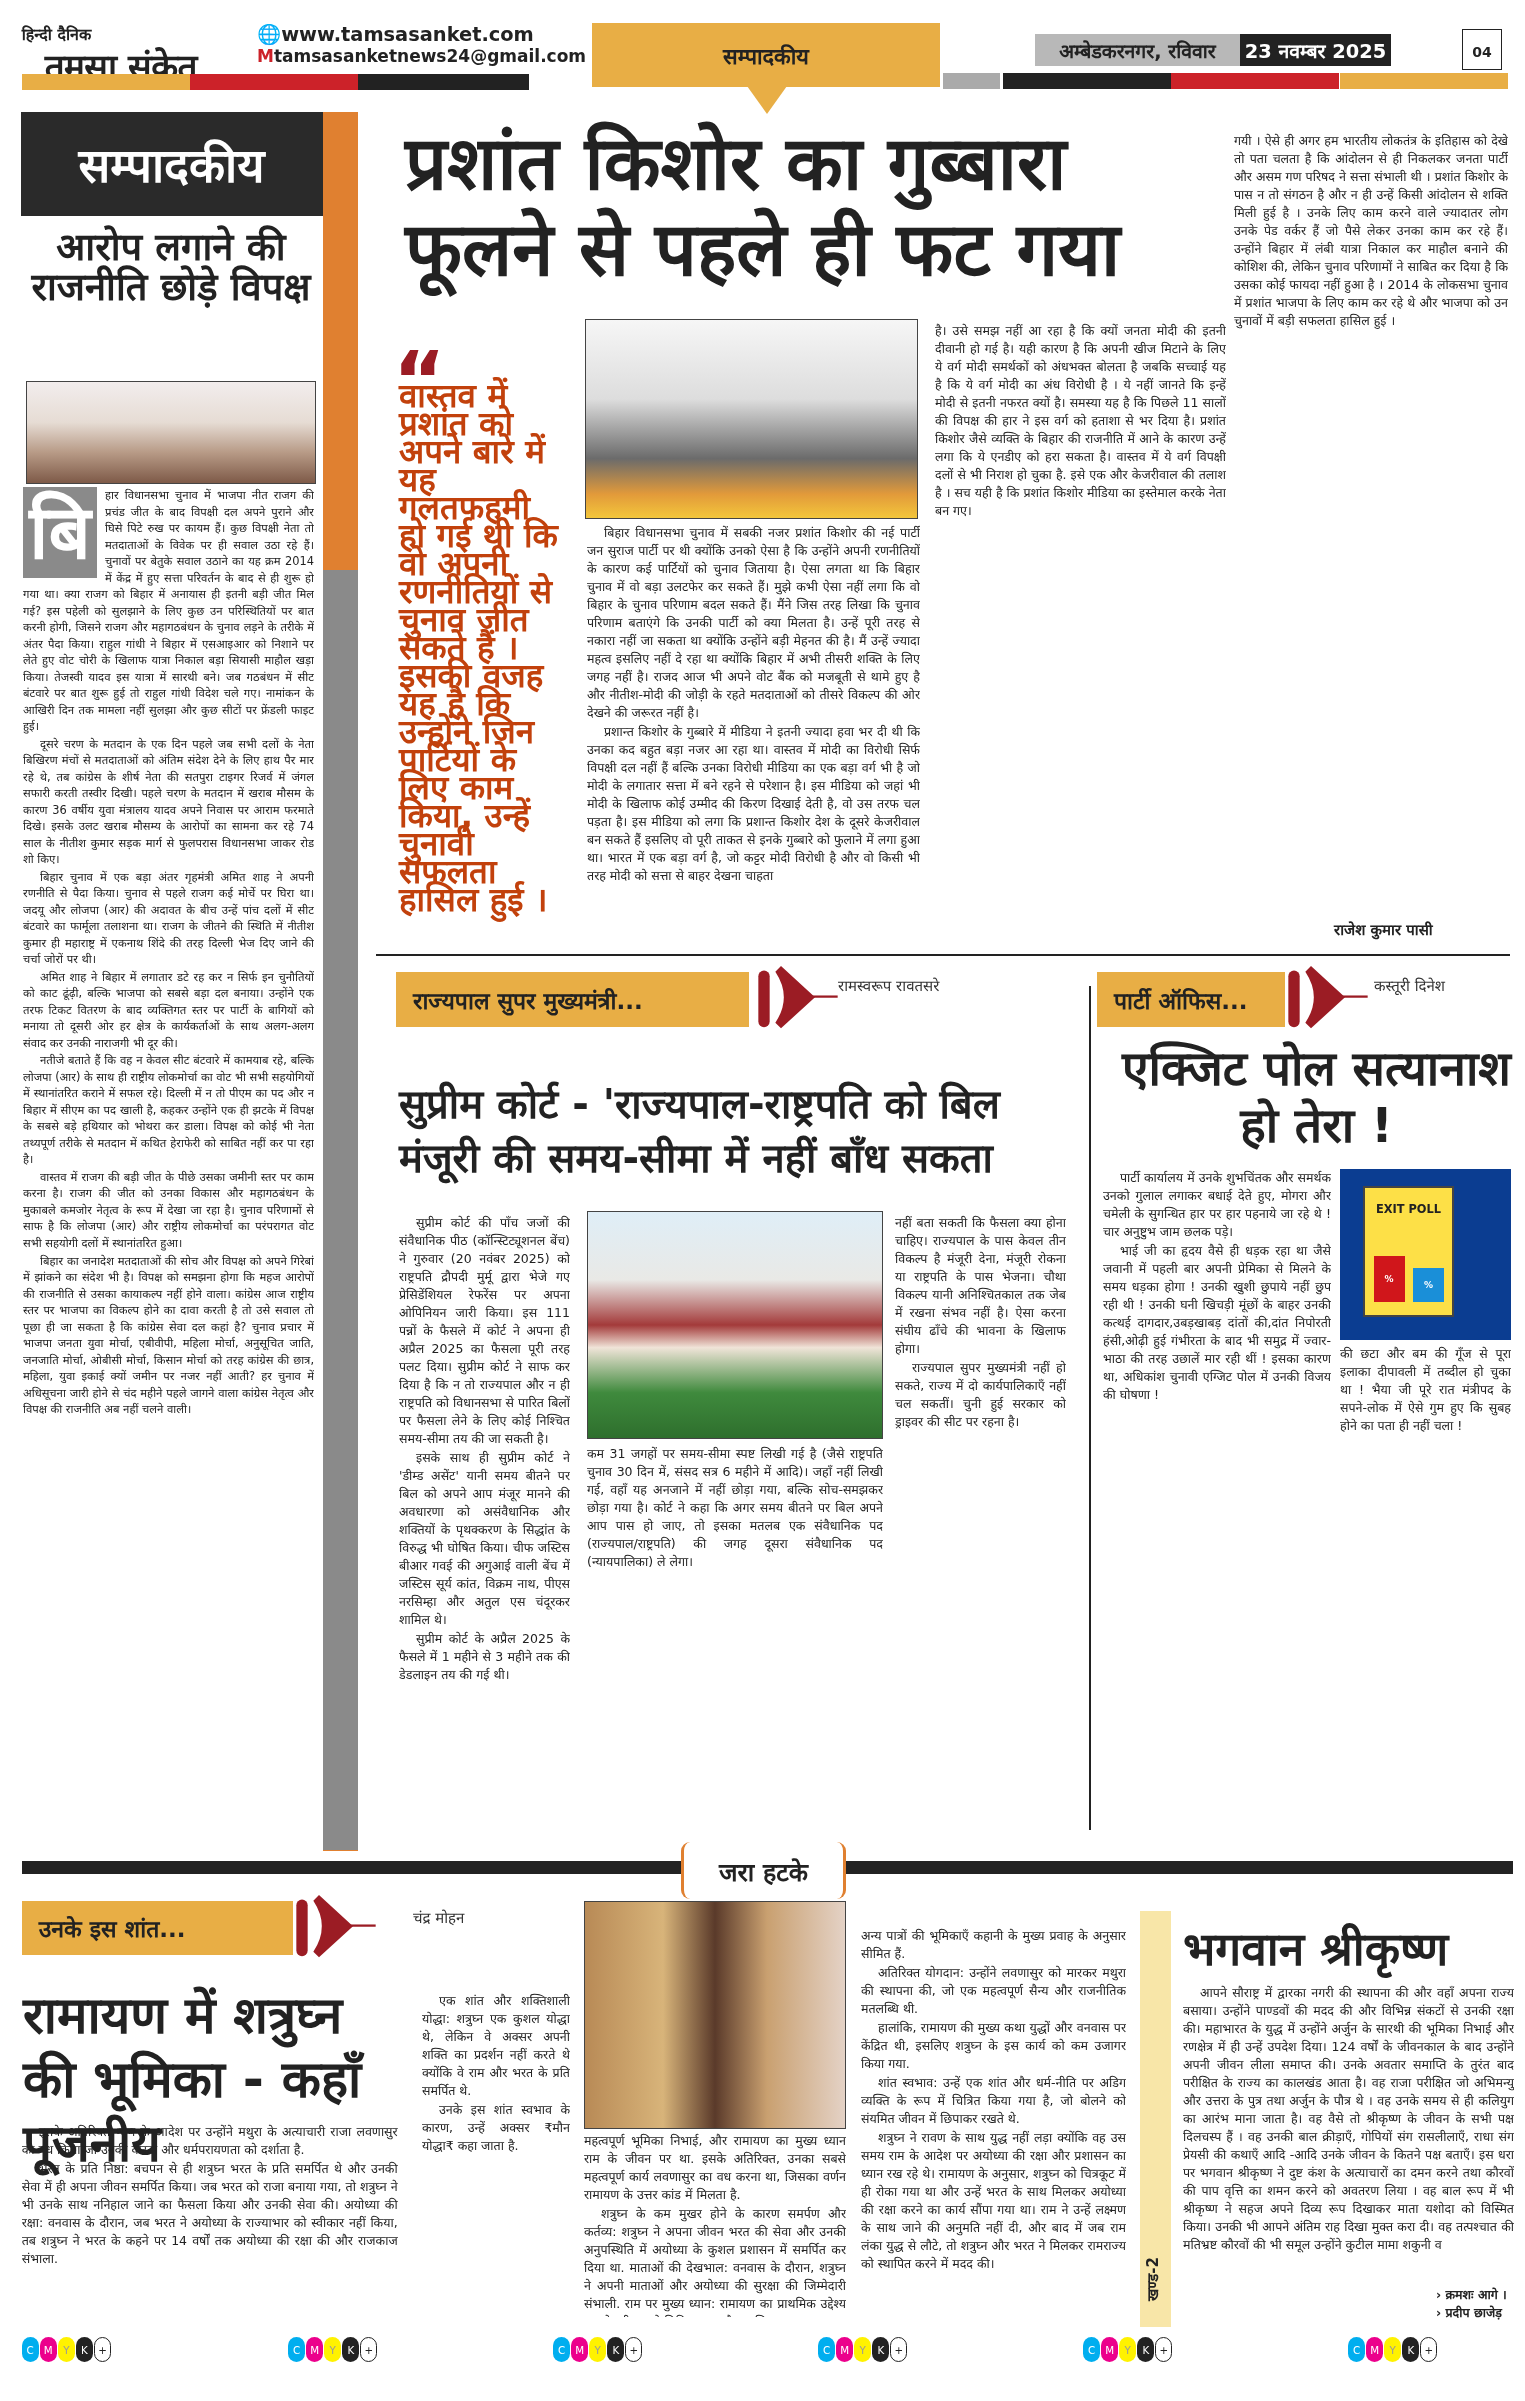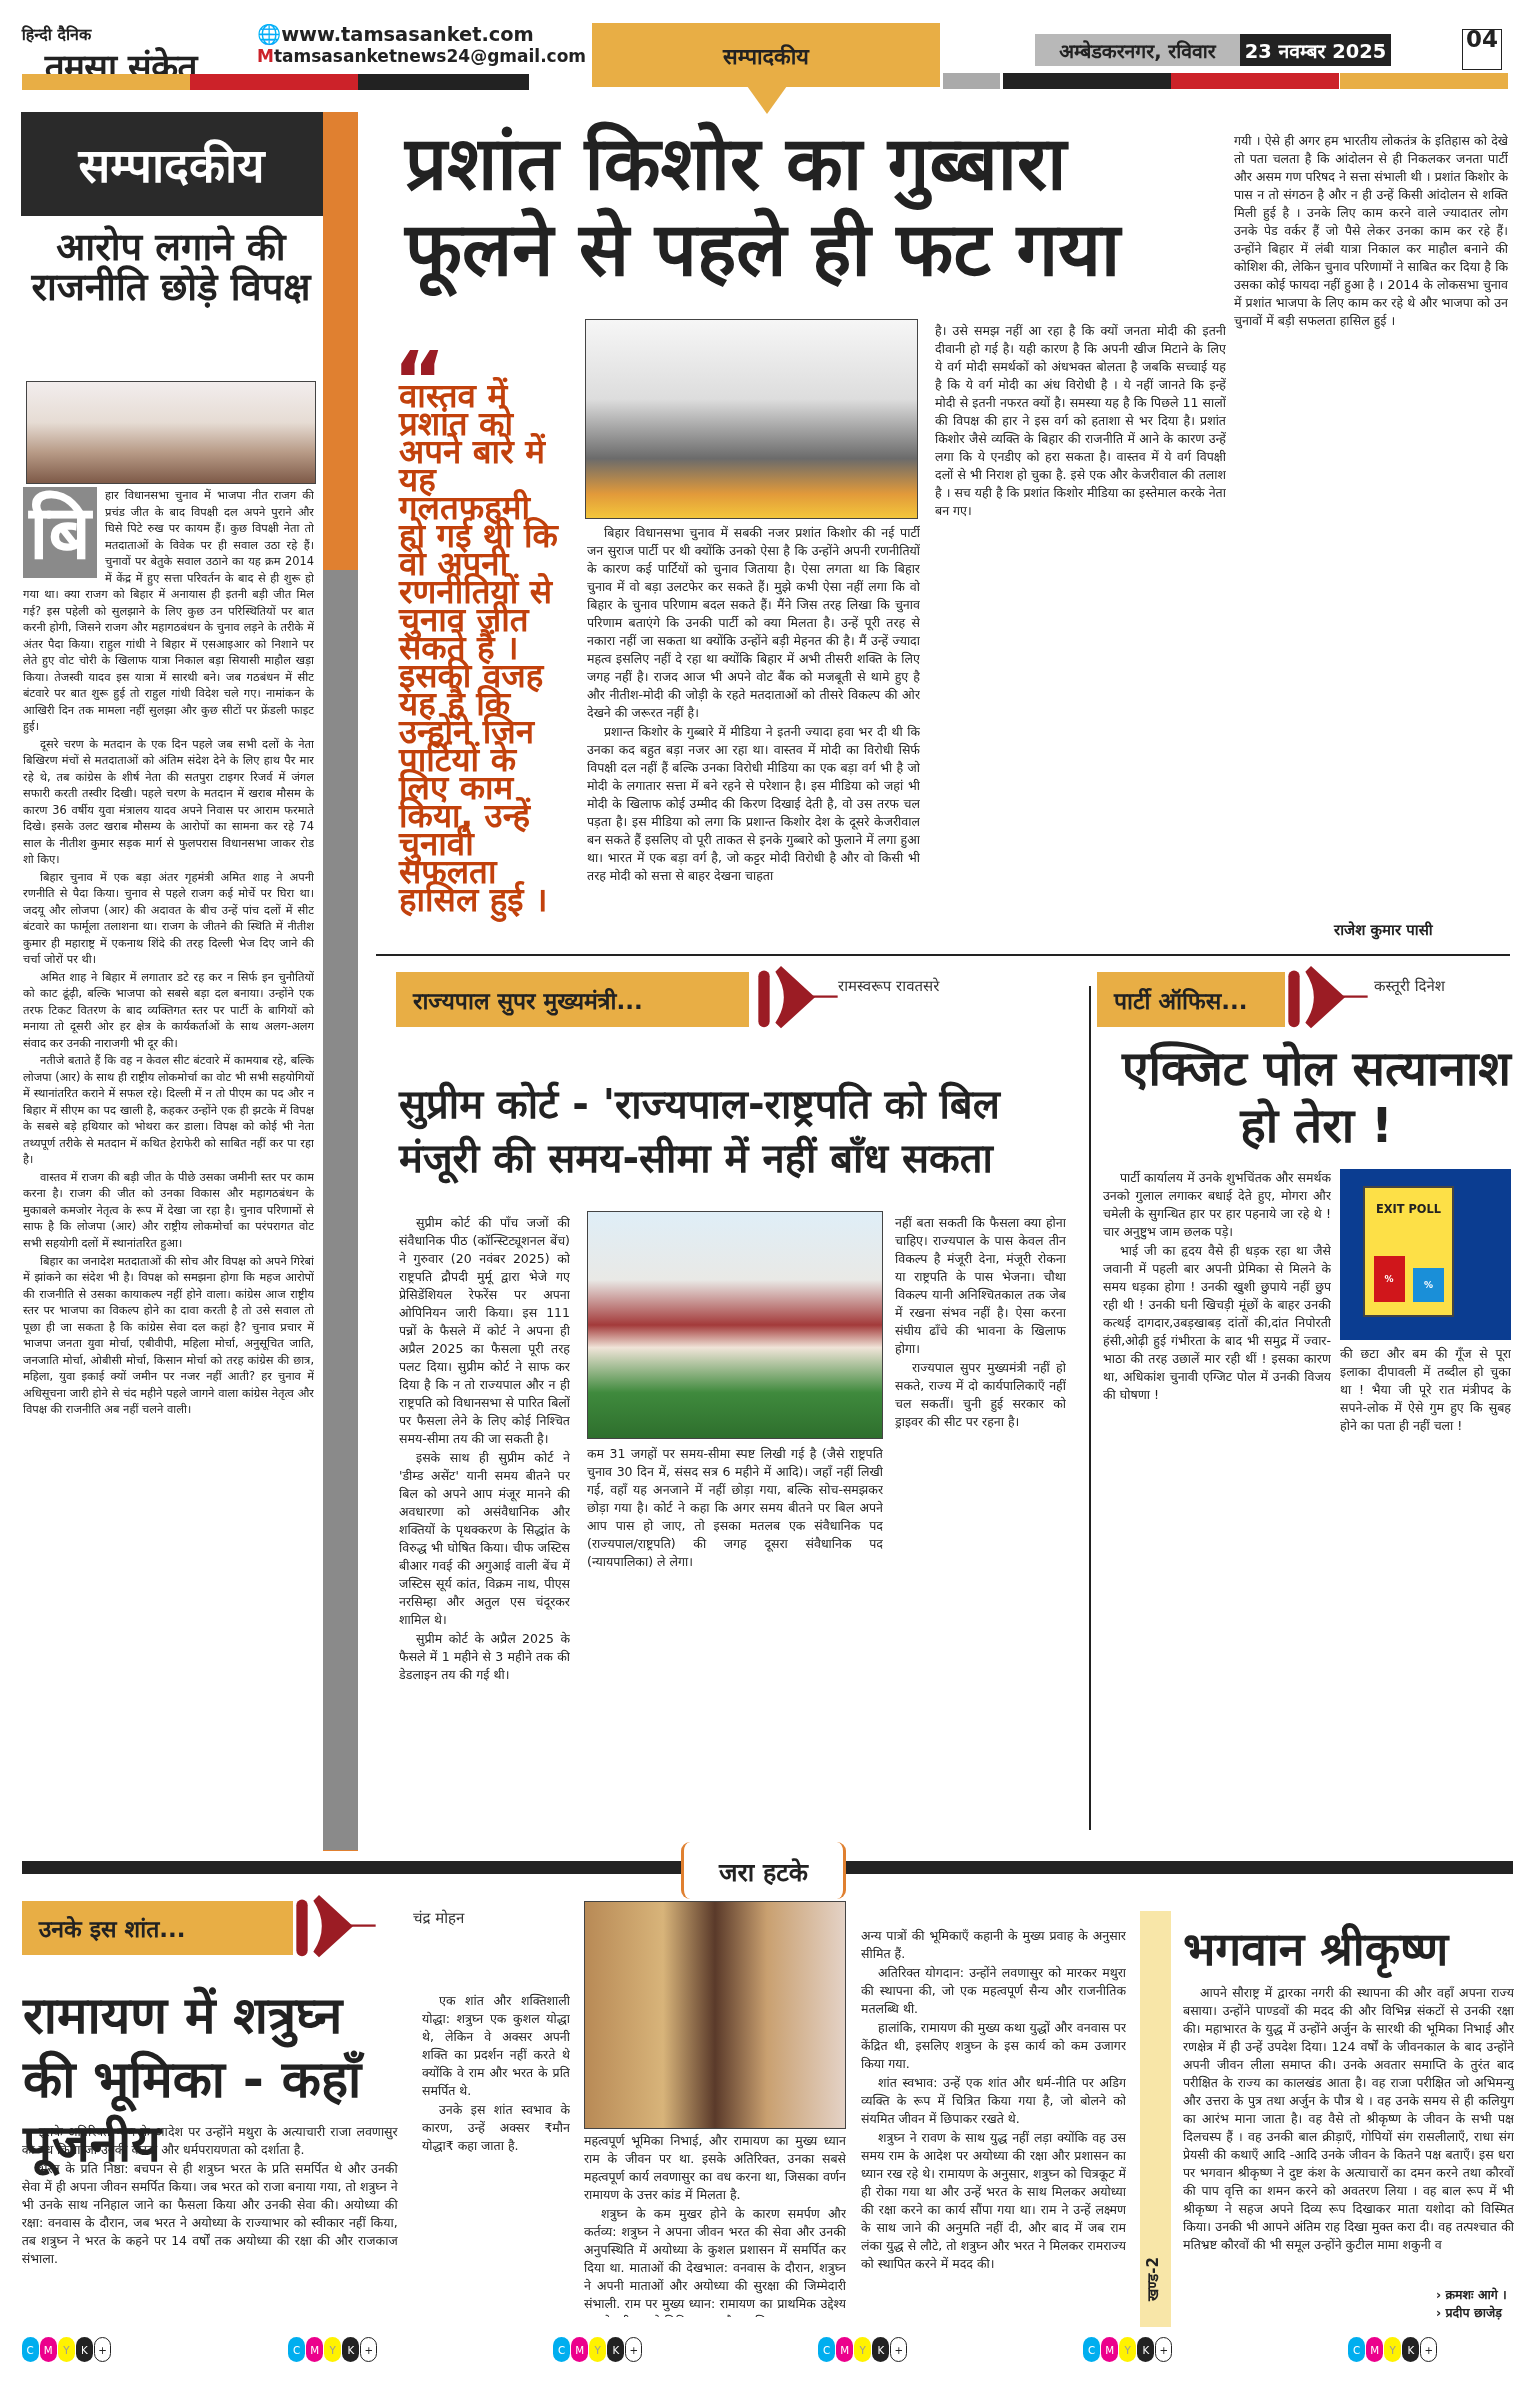--- a/index.html
+++ b/index.html
@@ -10,21 +10,21 @@
 .hl{font-family:"DejaVu Sans",sans-serif;font-weight:bold;color:#222;line-height:1.05}
 
 .mast-brand-small{font-size:16px;font-weight:bold}
 .mast-brand{font-size:35px;font-weight:bold;letter-spacing:-0.6px}
 .mast-web{font-size:19.4px;font-weight:bold}
 .mast-mail{font-size:17px;font-weight:bold}
 .bar{height:16px}
 .section-tab{background:#e8ae45;color:#222;font-size:21.7px;font-weight:bold;display:flex;align-items:center;justify-content:center}
 .date-loc{background:#b8b8b8;font-size:19.4px;font-weight:bold;display:flex;align-items:center;justify-content:center}
 .date-val{background:#222;color:#fff;font-size:19.4px;font-weight:bold;display:flex;align-items:center;justify-content:center}
-.page-no{border:1.7px solid #222;font-size:23px;font-weight:bold;display:flex;align-items:flex-end;justify-content:center;padding-bottom:17px}
+.page-no{border:1.7px solid #222;font-size:14px;font-weight:bold;display:flex;align-items:flex-end;justify-content:center;padding-bottom:9px}
 
 .ed-head{background:#2a2a2a;color:#fff;font-size:47px;font-weight:bold;display:flex;align-items:center;justify-content:center}
 .orange-strip{background:#e08030}
 .gray-strip{background:#8a8a8a}
 .dropcap{background:#8a8a8a;color:#fff;font-size:74px;font-weight:bold;display:flex;align-items:center;justify-content:center;float:left;width:74px;height:91px;margin:0 8px 3.4px 0}
 .photo{background:linear-gradient(180deg,#f2eded 0%,#e6dcd4 40%,#b79a86 70%,#7e5a48 100%);border:1.1px solid #444}
 .quote-mark{color:#9b1c24;font-size:80px;font-weight:bold;line-height:1}
 .quote-text{font-size:33px;font-weight:bold;line-height:28px;color:#c2410c}
 .rule{background:#222}
 .col-label{background:#e8ae45;font-size:23px;font-weight:bold;display:flex;align-items:center;padding-left:17px}

